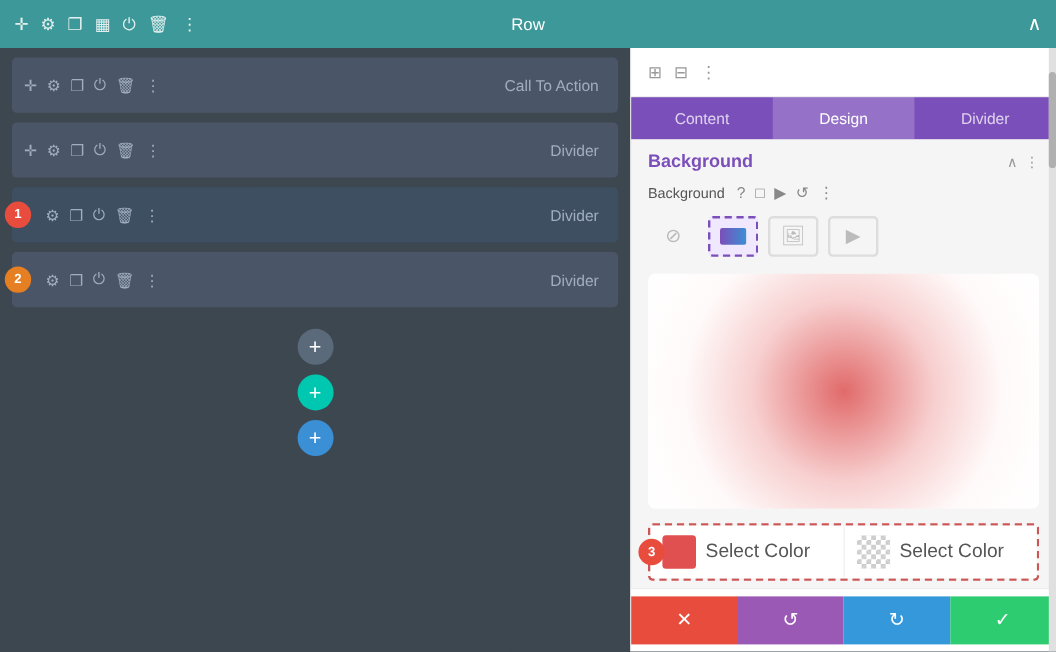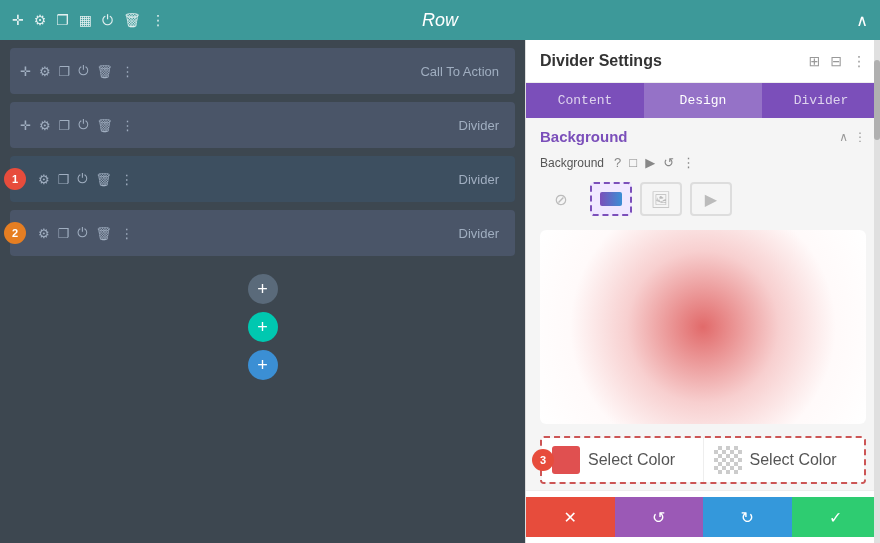--- a/index.html
+++ b/index.html
@@ -21,26 +21,25 @@
       justify-content: space-between;
       padding: 0 12px;
     }
     .top-bar-icons {
       display: flex;
       align-items: center;
       gap: 10px;
     }
     .top-bar-title {
       color: white;
-      font-size: 18px;
+      font-size: 14px;
       font-weight: 500;
       position: absolute;
       left: 50%;
       transform: translateX(-50%);
-      font-style: italic;
     }
     .top-bar-right {
       display: flex;
       align-items: center;
     }
     .icon-btn {
       color: white;
       opacity: 0.85;
       cursor: pointer;
       font-size: 14px;
@@ -161,21 +160,20 @@
     .panel-header-icons {
       display: flex;
       gap: 10px;
       color: #999;
     }
 
     
     .tabs {
       background: #7b4fba;
       display: flex;
-      font-family: Liberation Mono, monospace;
     }
     .tab {
       flex: 1;
       text-align: center;
       padding: 10px 0;
       color: rgba(255,255,255,0.75);
       font-size: 13px;
       cursor: pointer;
       font-weight: 500;
     }
@@ -440,21 +438,20 @@
     <div class="add-buttons">
       <button class="add-btn add-btn-gray">+</button>
       <button class="add-btn add-btn-teal">+</button>
       <button class="add-btn add-btn-blue">+</button>
     </div>
   </div>
 
   <div class="right-panel">
 
     <div class="panel-header">
-      <span class="panel-title">Divider Settings</span>
       <div class="panel-header-icons">
         <span style="font-size:14px;color:#999;">⊞</span>
         <span style="font-size:14px;color:#999;">⊟</span>
         <span style="font-size:14px;color:#999;">⋮</span>
       </div>
     </div>
 
     <div class="tabs">
       <div class="tab">Content</div>
       <div class="tab active">Design</div>

